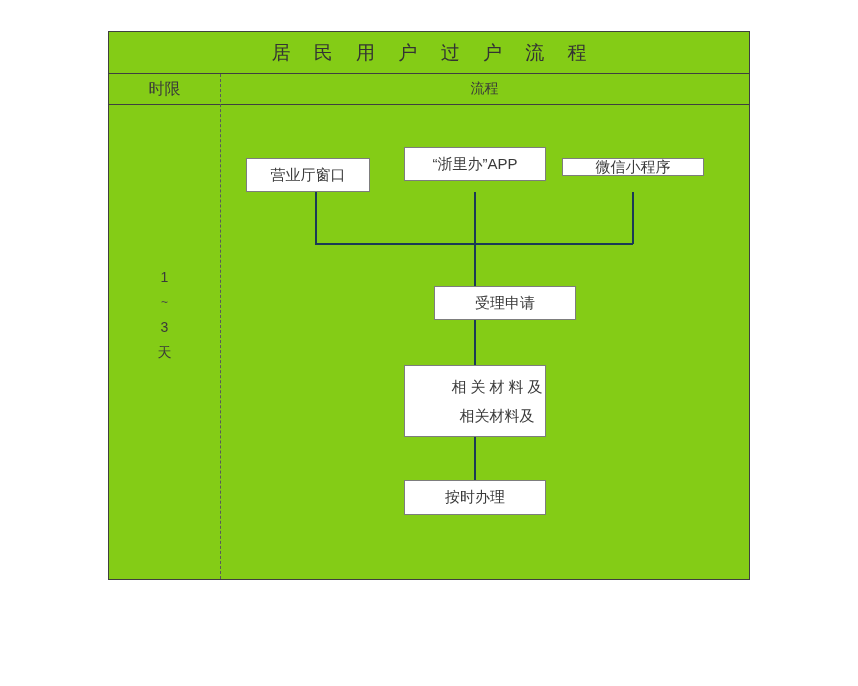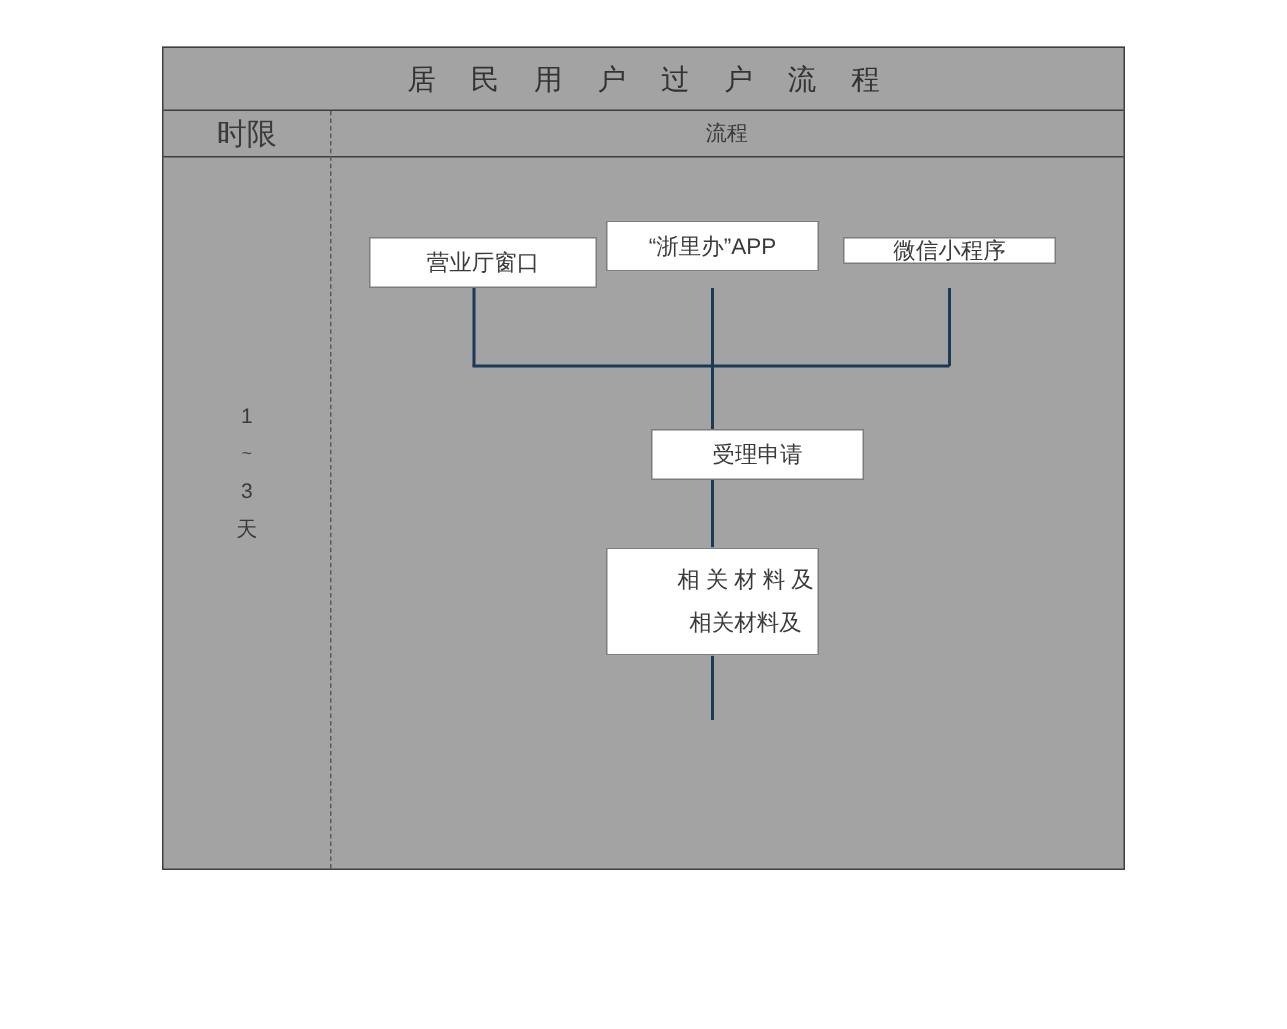--- a/index.html
+++ b/index.html
@@ -19,21 +19,21 @@
 
   
   #flow-table {
     position: absolute;
     left: 108px;
     top: 31px;
     width: 642px;
     height: 549px;
     box-sizing: border-box;
     border: 1.5px solid #3f3f3f;
-    background: #a3a3a3;
+    background: #84cc16;
   }
 
   
   .title-row {
     position: absolute;
     left: 0;
     top: 0;
     width: 100%;
     height: 42px;
     box-sizing: border-box;
@@ -62,21 +62,21 @@
   }
   .header-cell-left {
     position: absolute;
     left: 0;
     top: 0;
     width: 111px;
     height: 100%;
     display: flex;
     align-items: center;
     justify-content: center;
-    font-size: 20px;
+    font-size: 16px;
     color: #3a3a3a;
   }
   .header-cell-right {
     position: absolute;
     left: 111px;
     top: 0;
     right: 0;
     height: 100%;
     display: flex;
     align-items: center;
@@ -140,21 +140,21 @@
     display: flex;
     flex-direction: column;
     align-items: center;
     justify-content: center;
     font-size: 15px;
     color: #3a3a3a;
     z-index: 3;
   }
   .node .line1, .node .line2 { display: block; white-space: nowrap; }
 
-  #node-hall      { left: 26px;  top: 53px;  width: 152px; height: 34px; }
+  #node-hall      { left: 26px;  top: 53px;  width: 124px; height: 34px; }
   #node-app       { left: 184px; top: 42px;  width: 142px; height: 34px; }
   #node-wechat    { left: 342px; top: 53px;  width: 142px; height: 18px; }
   #node-accept    { left: 184px; top: 181px; width: 142px; height: 34px; margin-left: 30px; }
   #node-materials { left: 184px; top: 260px; width: 142px; height: 72px;
                     line-height: 29px; padding-left: 44px; }
   #node-materials .line1 { letter-spacing: 4px; text-indent: 4px; }
   #node-handle    { left: 184px; top: 375px; width: 142px; height: 35px; }
 
   
   .conn {
@@ -223,16 +223,19 @@
         <span class="line1">微信小程序</span>
       </div>
 
       <div class="node" id="node-accept">
         <span class="line1">受理申请</span>
       </div>
       <div class="node" id="node-materials">
         <span class="line1">相关材料及</span>
         <span class="line2">相关材料及</span>
       </div>
+      <div class="node" id="node-handle">
+        <span class="line1">按时办理</span>
+      </div>
 
     </div>
   </div>
 </div>
 
 </body></html>

